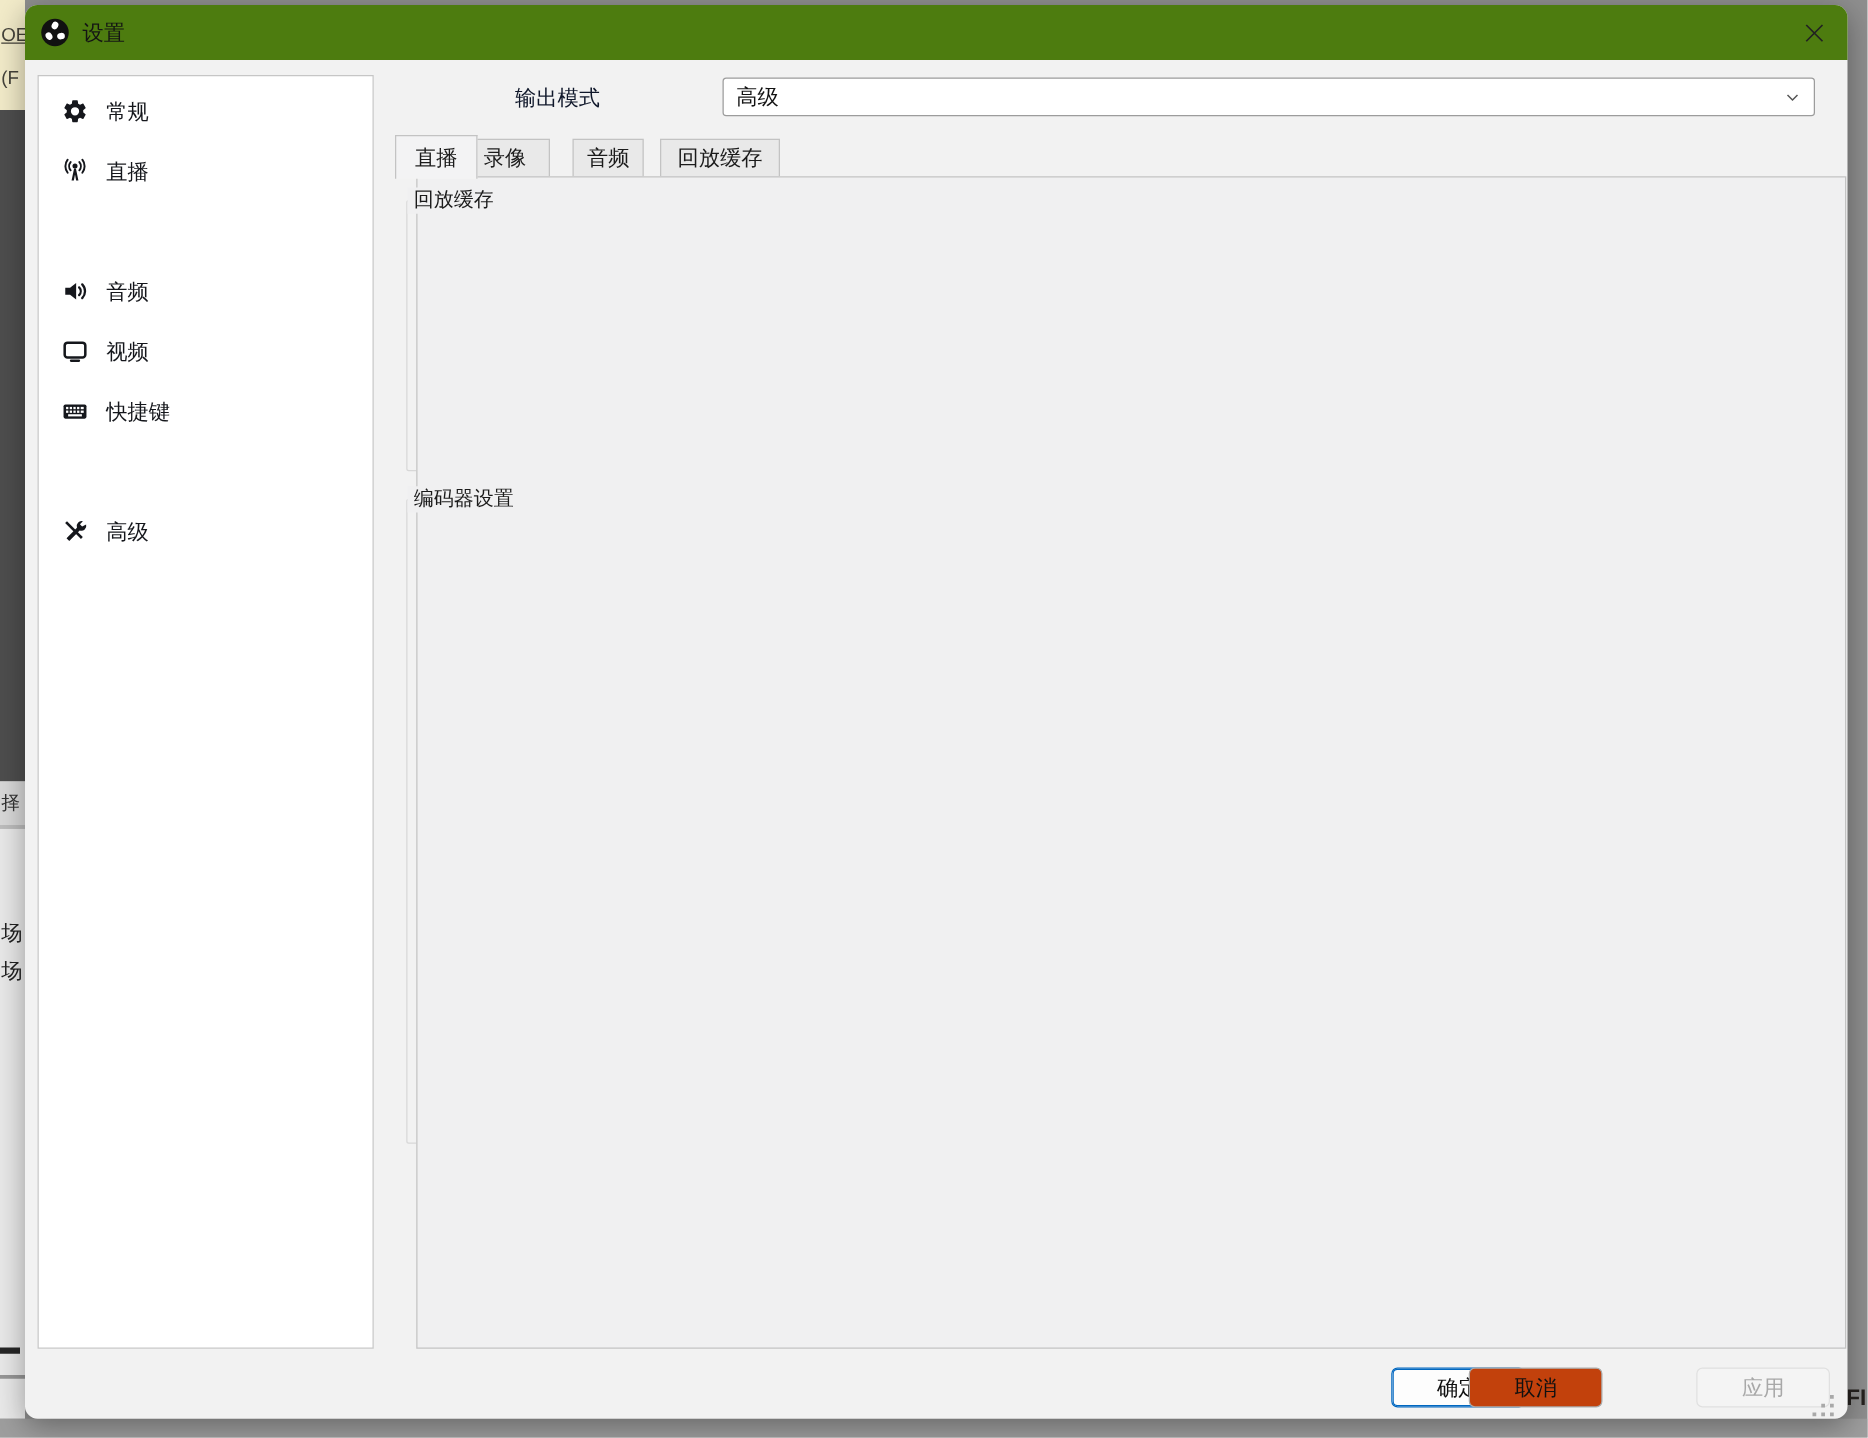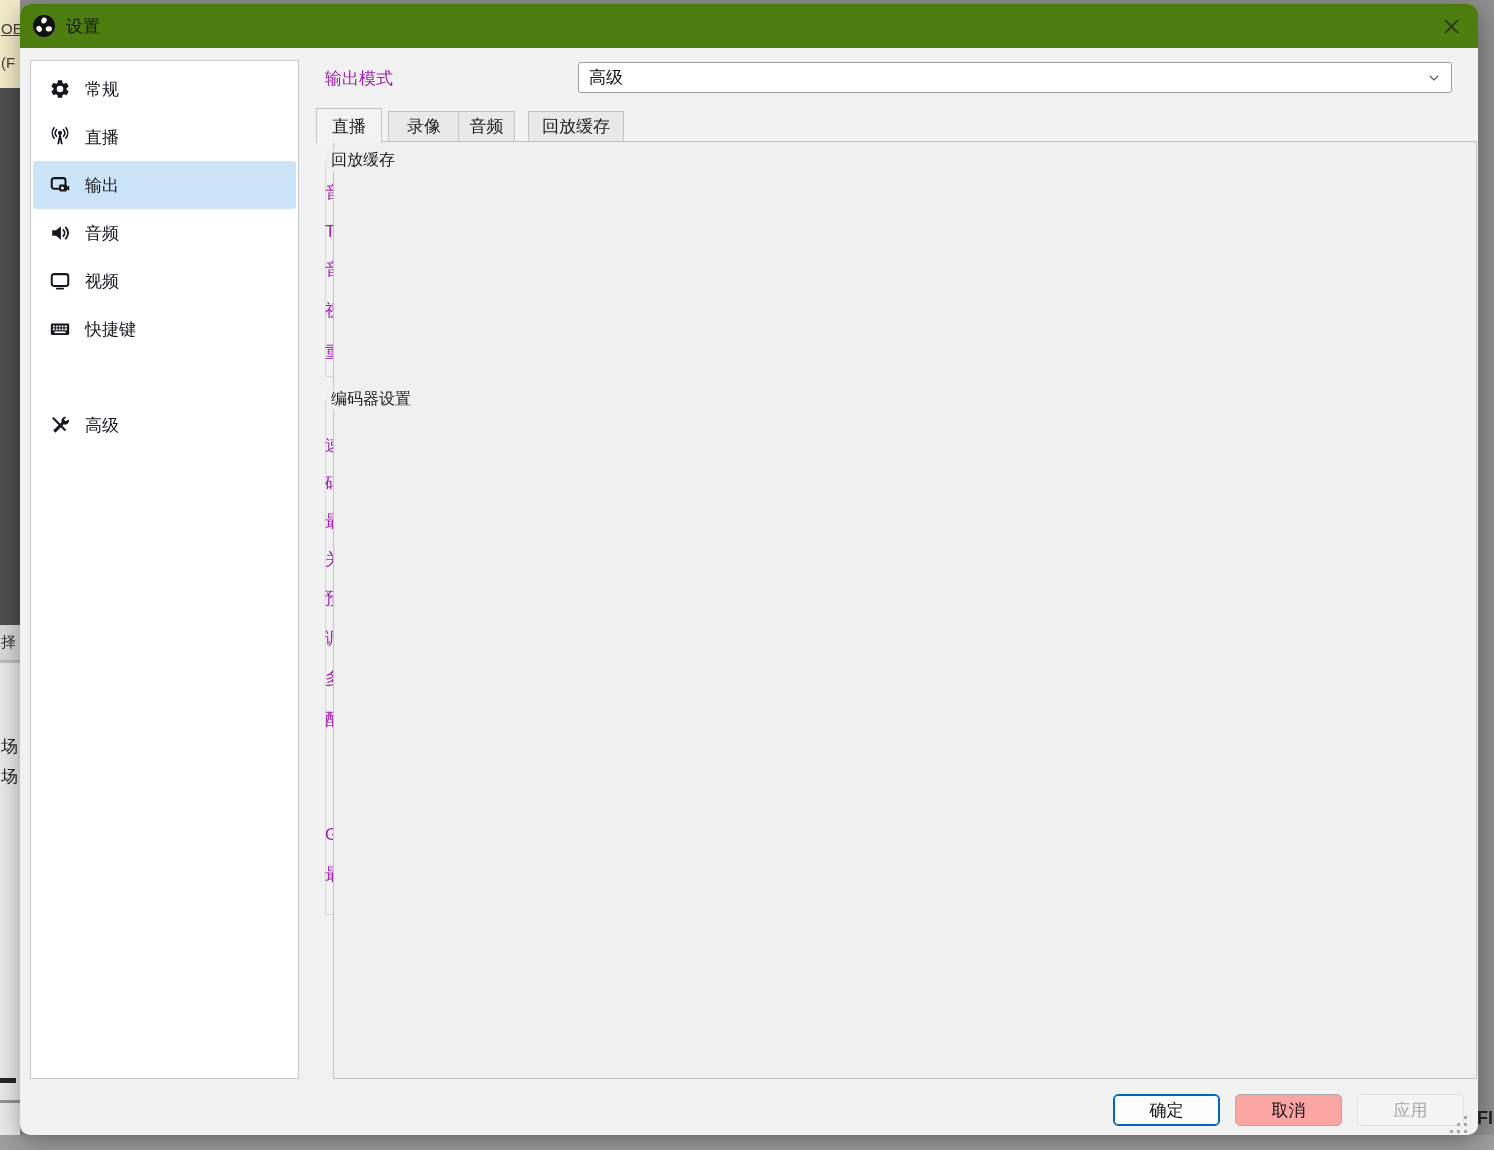--- a/index.html
+++ b/index.html
@@ -49,21 +49,21 @@
   .side-item {
     position:absolute; left:2px; right:2px; height:48px;
     display:flex; align-items:center; gap:14px; padding-left:16px;
     box-sizing:border-box; border-radius:3px;
   }
   .side-item.sel { background:#cce4f7; }
   .side-item svg { width:22px; height:22px; flex:0 0 22px; }
   .side-item .si-label { font-size:17px; color:#15171c; }
 
   
-  .flabel { position:absolute; text-align:left; font-size:17px; color:#a21caf; }
+  .flabel { position:absolute; text-align:center; font-size:17px; color:#0f172a; }
 
   .combo {
     position:absolute; box-sizing:border-box; height:29px;
     background:#ffffff; border:1px solid #9c9c9c; border-radius:3px;
     display:flex; align-items:center; padding:0 30px 0 10px;
     font-size:17px; color:#131313;
   }
   .combo .chev { position:absolute; right:9px; top:50%; margin-top:-8px; }
   .combo.disabled { background:#f0f0f0; border-color:#bcbcbc; color:#9f9f9f; }
 
@@ -116,21 +116,21 @@
   .cbrow .cb-label { font-size:17px; color:#1b1b1b; }
   .help { width:19px; height:19px; border:2px solid #1c1c1c; border-radius:50%;
     display:flex; align-items:center; justify-content:center;
     font-size:13px; font-weight:bold; color:#1c1c1c; box-sizing:border-box; }
 
   
   .btn { position:absolute; top:1090px; width:107px; height:32px; box-sizing:border-box;
     display:flex; align-items:center; justify-content:center;
     font-size:17px; border-radius:5px; }
   #btn-ok { left:1093px; background:#fdfdfd; border:1px solid #0067c0; box-shadow:0 0 0 1px #0067c0 inset; color:#111; }
-  #btn-cancel { left:1215px; background:#fca5a5; border:1px solid #ababab; color:#111; }
+  #btn-cancel { left:1155px; background:#c2410c; border:1px solid #ababab; color:#111; }
   #btn-apply { left:1337px; background:#f4f4f4; border:1px solid #e0e0e0; color:#a8a8a8; }
 
   
   .grip-dot { position:absolute; width:3px; height:3px; background:#a9a9a9; }
 </style>
 </head>
 <body>
 
 <div id="screen">
 
@@ -182,29 +182,20 @@
 
       <div class="side-item" style="top:52px">
         <svg viewBox="0 0 24 24">
           <circle cx="12" cy="7.5" r="2.2" fill="#15171c"></circle>
           <path d="M11.2 9.5h1.6L15 20h-2l-1-5.2L11 20H9z" fill="#15171c"></path>
           <path d="M8.2 4a5.6 5.6 0 0 0 0 7.2 M15.8 4a5.6 5.6 0 0 1 0 7.2 M5.6 1.9a9.2 9.2 0 0 0 0 11.4 M18.4 1.9a9.2 9.2 0 0 1 0 11.4" stroke="#15171c" stroke-width="1.7" fill="none" stroke-linecap="round"></path>
         </svg>
         <span class="si-label">直播</span>
       </div>
 
-      <div class="side-item sel" style="top:100px">
-        <svg viewBox="0 0 24 24">
-          <rect x="3" y="4.5" width="15" height="11.5" rx="2.5" fill="none" stroke="#15171c" stroke-width="2.2"></rect>
-          <rect x="11" y="11.5" width="8.6" height="7.5" rx="1.6" fill="#15171c"></rect>
-          <path d="M19.6 13.8l2.4-1.2v5.4l-2.4-1.2z" fill="#15171c"></path>
-          <circle cx="14.6" cy="15.2" r="1.7" fill="#f2f2f2"></circle>
-        </svg>
-        <span class="si-label">输出</span>
-      </div>
 
       <div class="side-item" style="top:148px">
         <svg viewBox="0 0 24 24">
           <path d="M3.5 9v6h4.2l5.3 4.3V4.7L7.7 9z" fill="#15171c"></path>
           <path d="M15.6 8.6a4.9 4.9 0 0 1 0 6.8 M18.3 6a8.6 8.6 0 0 1 0 12" stroke="#15171c" stroke-width="2" fill="none" stroke-linecap="round"></path>
         </svg>
         <span class="si-label">音频</span>
       </div>
 
       <div class="side-item" style="top:244px">
@@ -249,21 +240,21 @@
     <div class="combo" style="left:558px; top:58px; width:874px; height:31px">
       <span>高级</span>
       <svg class="chev" width="16" height="16" viewBox="0 0 16 16">
           <path d="M4 6l4 4 4-4" stroke="#555" stroke-width="1.2" fill="none"></path>
         </svg>
     </div>
 
     <div class="tab active" style="left:296px; width:66px">
         <span>直播</span>
       </div>
-    <div class="tab inactive" style="left:368px; width:72px">
+    <div class="tab inactive" style="left:348px; width:72px">
         <span>录像</span>
       </div>
     <div class="tab inactive" style="left:438px; width:57px">
         <span>音频</span>
       </div>
     <div class="tab inactive" style="left:508px; width:96px">
         <span>回放缓存</span>
       </div>
 
     <div id="tab-panel"></div>

